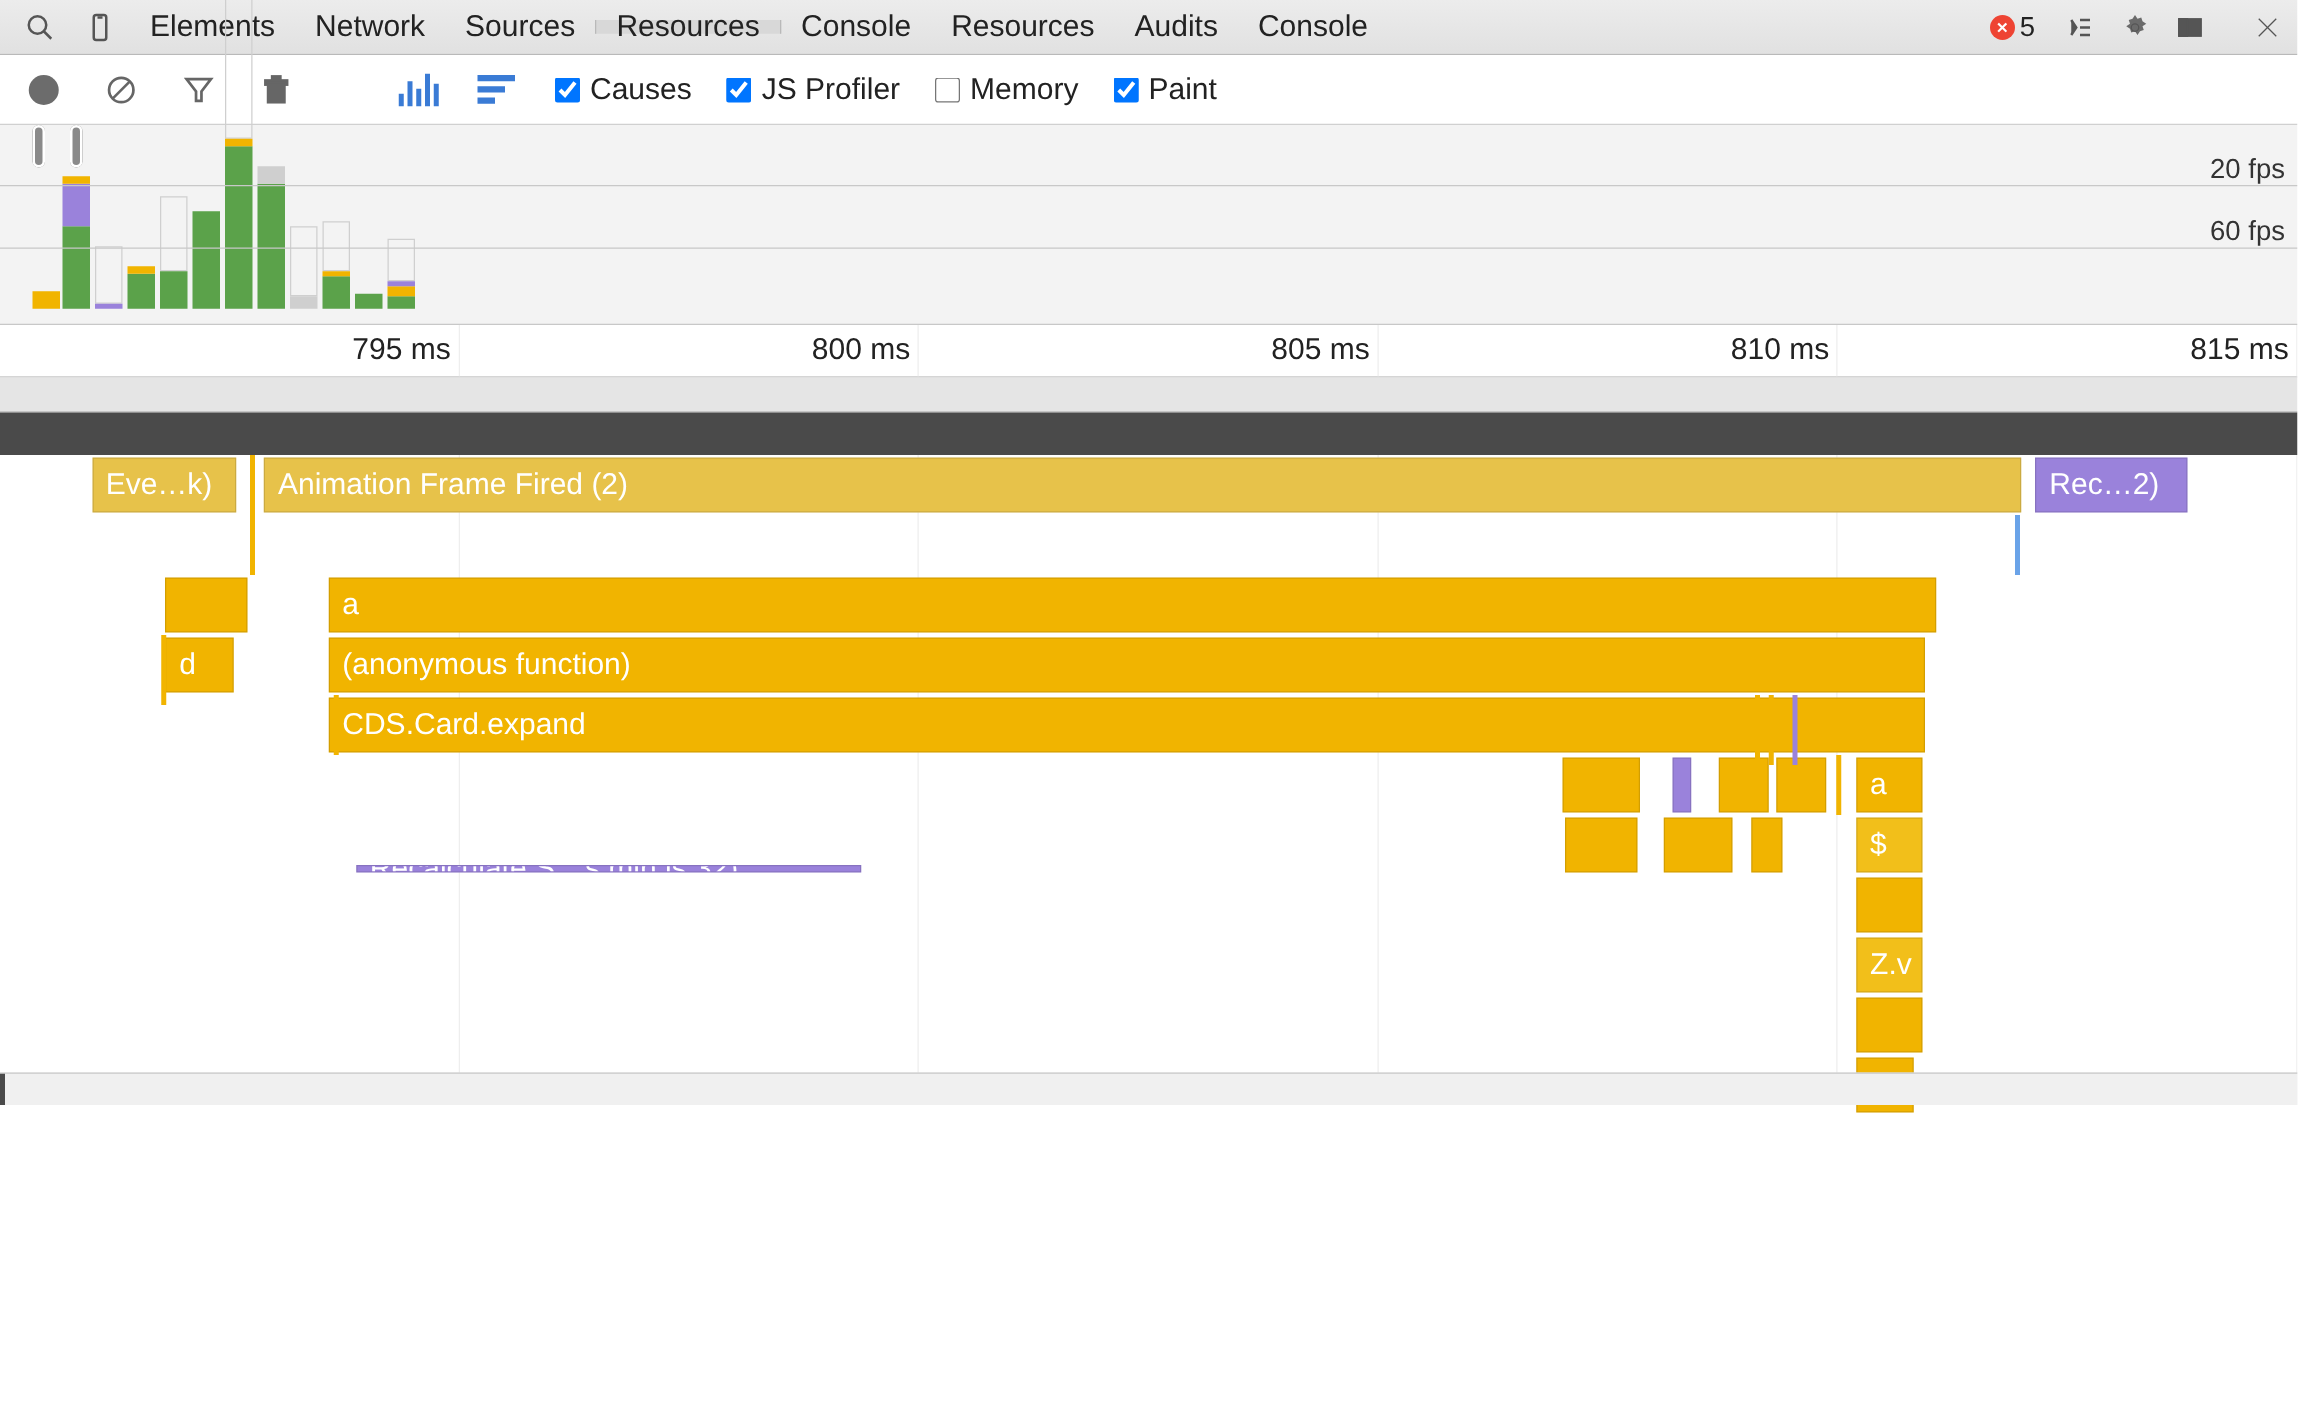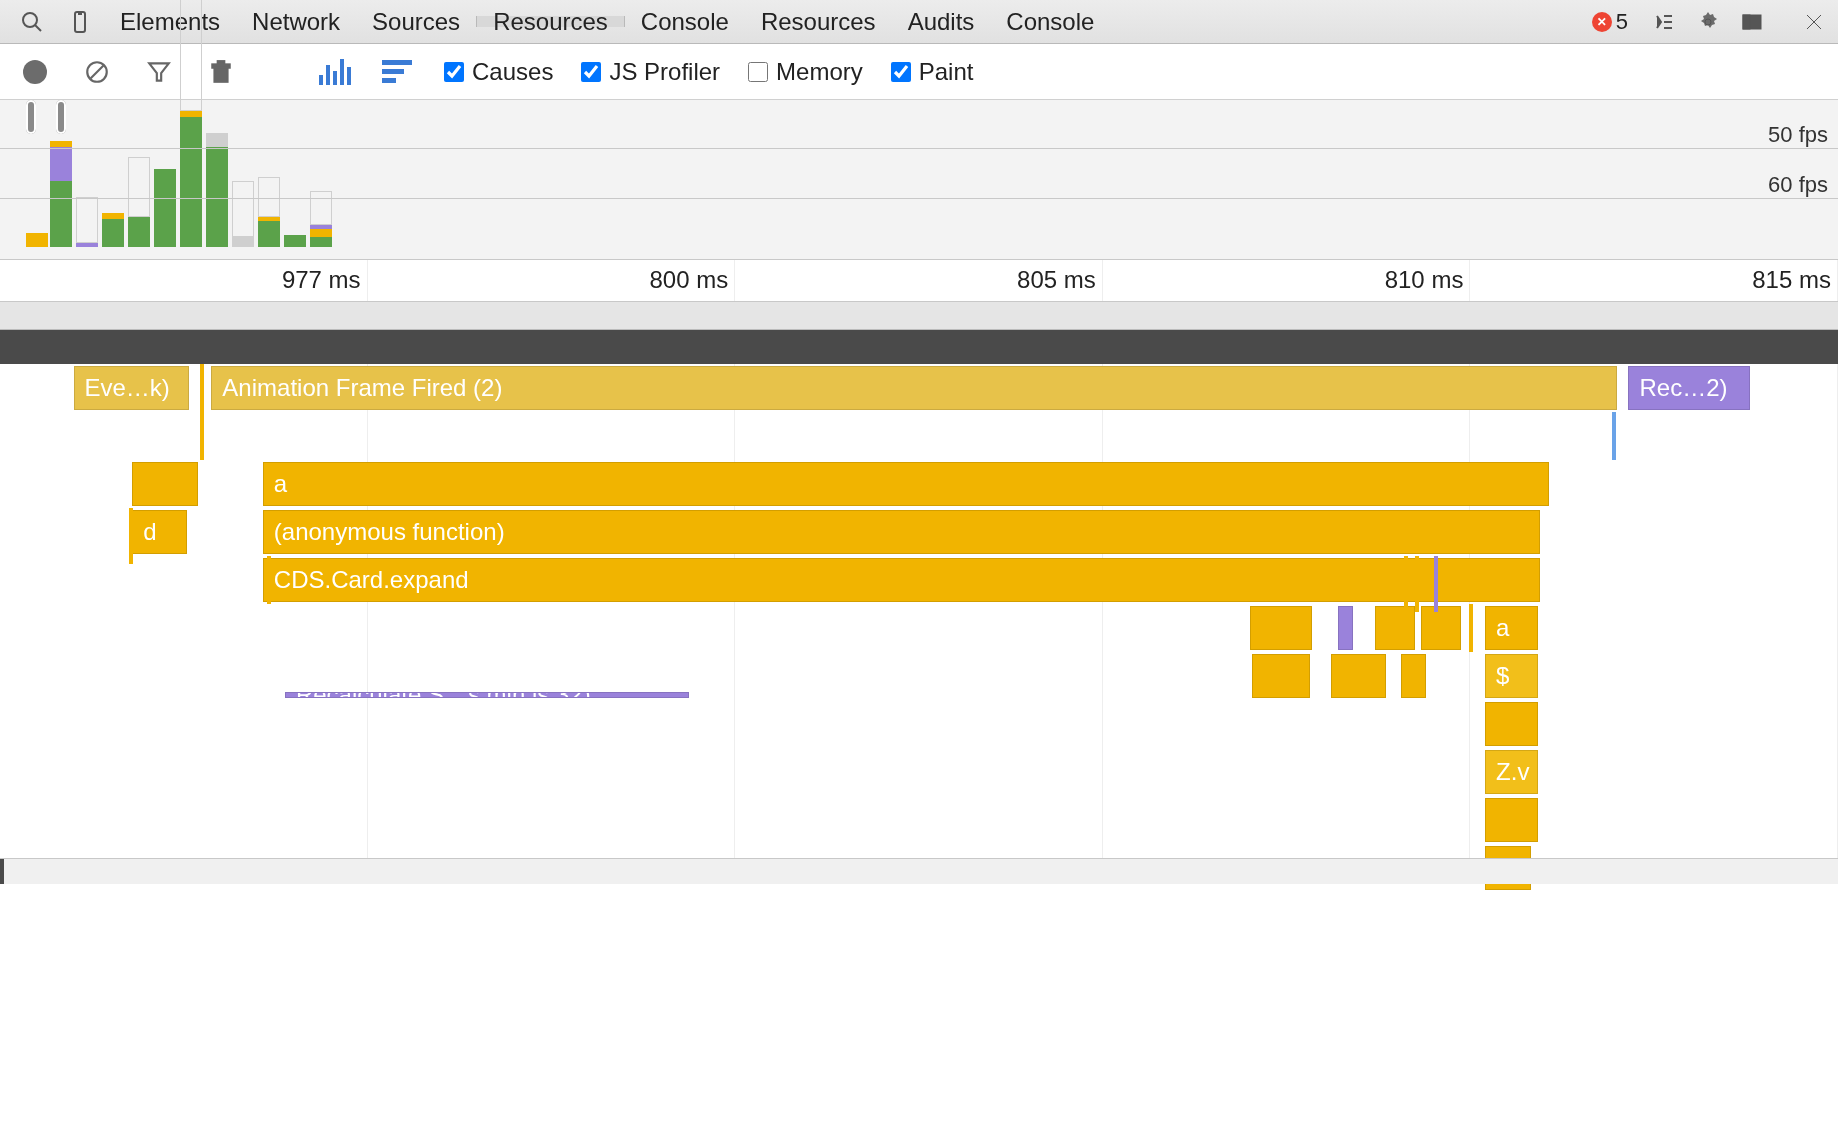--- a/index.html
+++ b/index.html
@@ -235,32 +235,32 @@
       </div>
       <div class="ov-bar" style="left: 310px;">
         <div class="ov-seg" style="height: 34px; border: 1px solid rgb(207, 207, 207); background: transparent; position: absolute; bottom: 22px; width: 100%;"></div>
         <div class="ov-seg" style="height: 10px; background: rgb(91, 162, 74); position: absolute; bottom: 0px; width: 100%;"></div>
         <div class="ov-seg" style="height: 8px; background: rgb(241, 180, 0); position: absolute; bottom: 10px; width: 100%;"></div>
         <div class="ov-seg" style="height: 4px; background: rgb(154, 130, 219); position: absolute; bottom: 18px; width: 100%;"></div>
       </div>
     </div>
   <div class="fps-lines" id="fps">
       <div class="fps-line" style="top: 48px;"></div>
-      <div class="fps-label" style="top: 22px;">50 fps</div>
+      <div class="fps-label" style="top: 22px;">20 fps</div>
       <div class="fps-line" style="top: 98px;"></div>
       <div class="fps-label" style="top: 72px;">60 fps</div>
     </div>
   <div id="handles"></div>
 <div class="ov-handle" style="left: 26px;"></div>
     <div class="ov-handle" style="left: 56px;"></div>
   </div>
 
 <div class="ruler" id="ruler">
     <div class="slot">
-      <span>977 ms</span>
+      <span>795 ms</span>
     </div>
     <div class="slot">
       <span>800 ms</span>
     </div>
     <div class="slot">
       <span>805 ms</span>
     </div>
     <div class="slot">
       <span>810 ms</span>
     </div>

